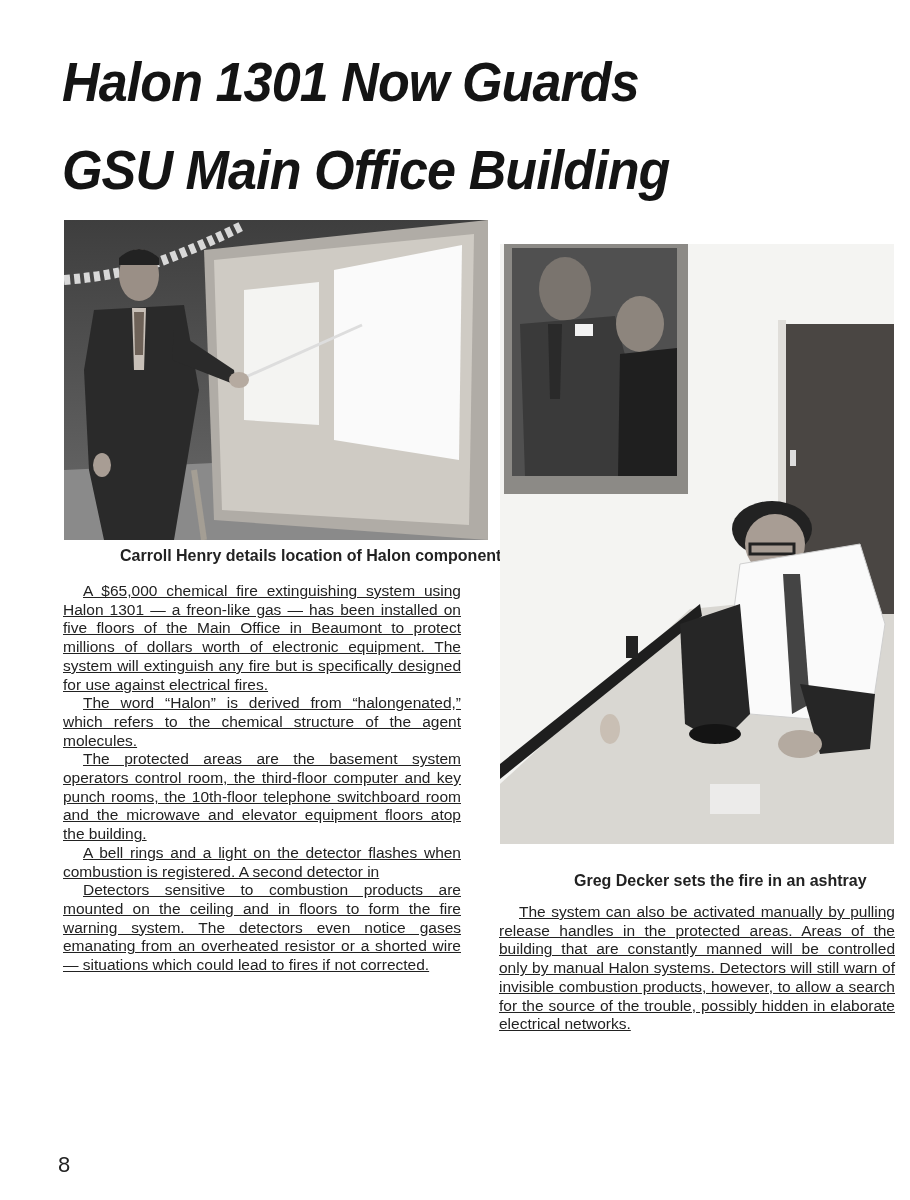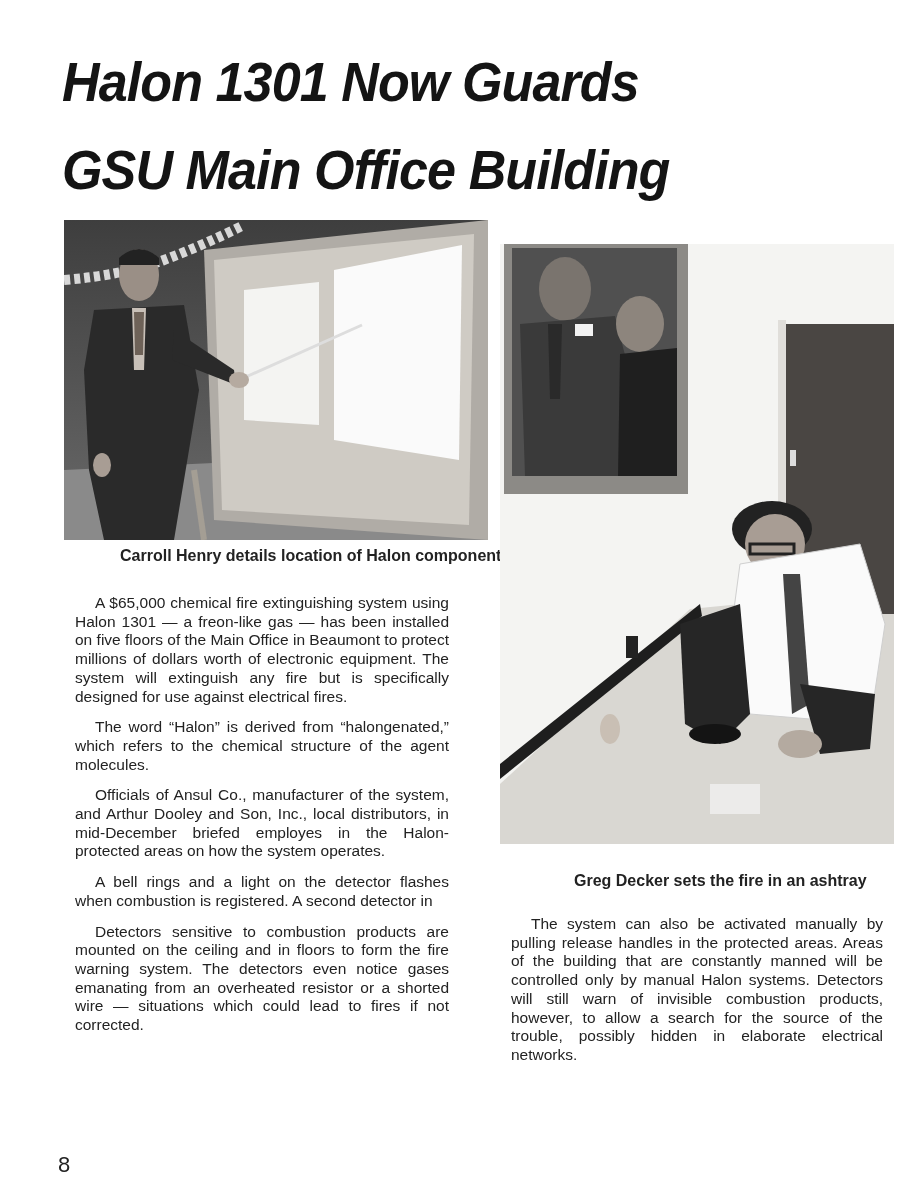--- a/index.html
+++ b/index.html
@@ -19,21 +19,21 @@
     .photo2 { left: 500px; top: 244px; width: 394px; height: 600px; background: #f3f3f1; }
     .caption {
       position: absolute; font-size: 16px; font-weight: bold; color: #222; white-space: nowrap;
     }
     .cap1 { left: 120px; top: 547px; }
     .cap2 { left: 574px; top: 857px; margin-top: 15px; }
     .col {
       position: absolute; font-size: 15.5px; line-height: 18.7px; color: #222;
       text-align: justify;
     }
-    .col p { margin: 12px; text-indent: 20px; }
+    .col p { margin: 0; text-indent: 20px; text-decoration: underline; }
     .col1 { left: 63px; top: 582px; width: 398px; }
     .col2 { left: 499px; top: 903px; width: 396px; }
     .col2 p.cont { text-indent: 0; }
     .page-num { position: absolute; left: 58px; top: 1152px; font-size: 22px; color: #222; }
   </style>
 </head>
 <body>
 
 <div class="headline">
   <div>Halon 1301 Now Guards</div>
@@ -112,21 +112,21 @@
 
     <ellipse cx="110" cy="485" rx="10" ry="15" fill="#c9bfb4"></ellipse>
     <rect x="210" y="540" width="50" height="30" fill="#ecebea"></rect>
   </svg>
 </div>
 <div class="caption cap2">Greg Decker sets the fire in an ashtray</div>
 
 <div class="col col1">
   <p>A $65,000 chemical fire extinguishing system using Halon 1301 — a freon-like gas — has been installed on five floors of the Main Office in Beaumont to protect millions of dollars worth of electronic equipment. The system will extinguish any fire but is specifically designed for use against electrical fires.</p>
   <p>The word “Halon” is derived from “halongenated,” which refers to the chemical structure of the agent molecules.</p>
-  <p>Officials of Ansul Co., manufacturer of the system, and Arthur Dooley and Son, Inc., local distributors, in mid-December briefed employes in the Halon-protected areas on how the system operates.</p>
+  <p>The protected areas are the basement system operators control room, the third-floor computer and key punch rooms, the 10th-floor telephone switchboard room and the microwave and elevator equipment floors atop the building.</p>
   <p>A bell rings and a light on the detector flashes when combustion is registered. A second detector in</p>
   <p>Detectors sensitive to combustion products are mounted on the ceiling and in floors to form the fire warning system. The detectors even notice gases emanating from an overheated resistor or a shorted wire — situations which could lead to fires if not corrected.</p>
 </div>
 
 <div class="col col2">
   <p>The system can also be activated manually by pulling release handles in the protected areas. Areas of the building that are constantly manned will be controlled only by manual Halon systems. Detectors will still warn of invisible combustion products, however, to allow a search for the source of the trouble, possibly hidden in elaborate electrical networks.</p>
 </div>
 
 <div class="page-num">8</div>
 

